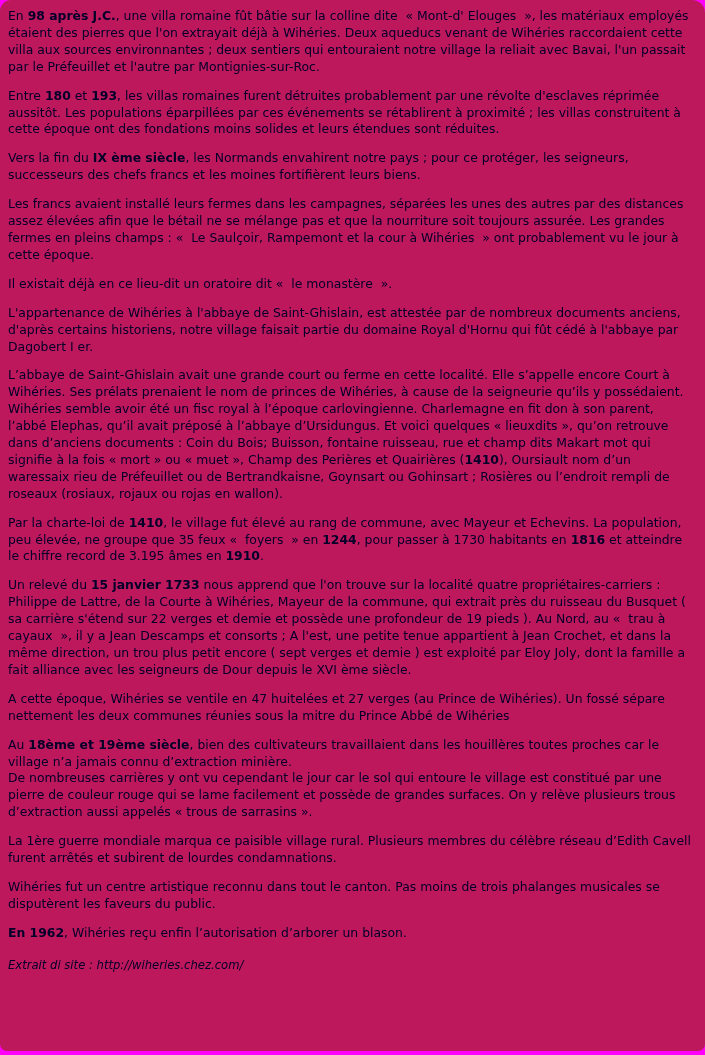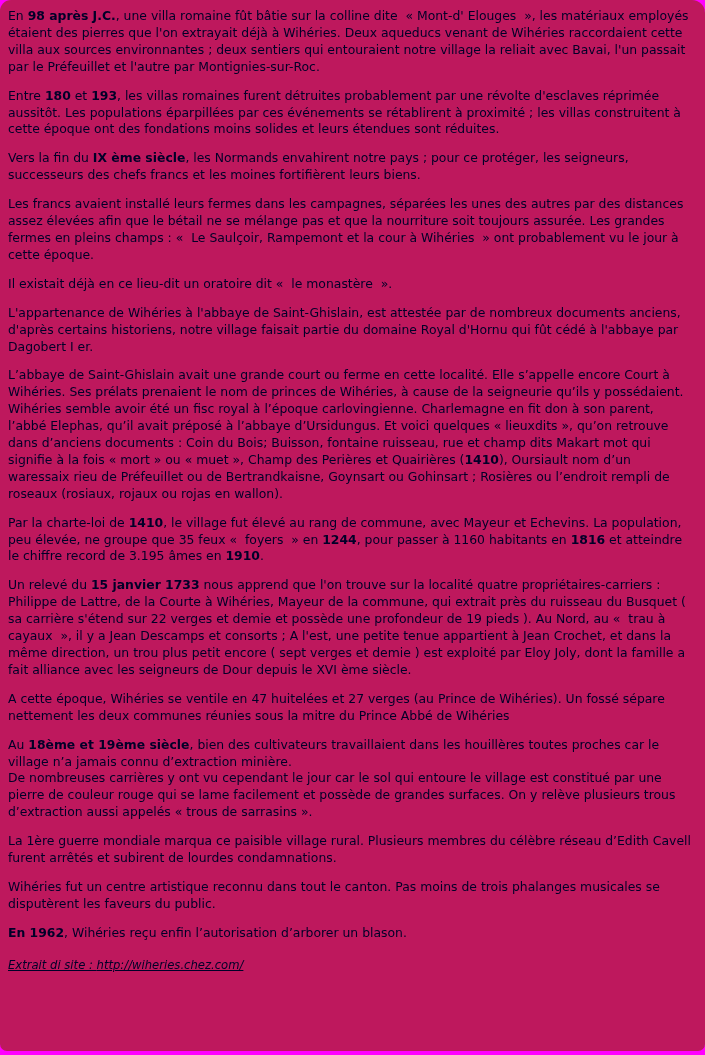--- a/index.html
+++ b/index.html
@@ -32,36 +32,35 @@
   }
   .para b {
     font-weight: bold;
   }
   .footer-note {
     margin-top: 15px;
     font-style: italic;
     font-size: 11.6px;
     line-height: 16px;
     white-space: pre-wrap;
-    text-decoration: underline;
   }
 </style>
 </head>
 <body style="background: rgb(255, 0, 255);">
 
 <div class="panel" style="background: #be185d; color: rgb(0, 0, 40);">
   <div>
       <p class="para"><span>En </span><b>98 après J.C.</b><span>, une villa romaine fût bâtie sur la colline dite  « Mont-d' Elouges  », les matériaux employés étaient des pierres que l'on extrayait déjà à Wihéries. Deux aqueducs venant de Wihéries raccordaient cette villa aux sources environnantes ; deux sentiers qui entouraient notre village la reliait avec Bavai, l'un passait par le Préfeuillet et l'autre par Montignies-sur-Roc.</span></p>
       <p class="para"><span>Entre </span><b>180</b><span> et </span><b>193</b><span>, les villas romaines furent détruites probablement par une révolte d'esclaves réprimée aussitôt. Les populations éparpillées par ces événements se rétablirent à proximité ; les villas construitent à cette époque ont des fondations moins solides et leurs étendues sont réduites.</span></p>
       <p class="para"><span>Vers la fin du </span><b>IX ème siècle</b><span>, les Normands envahirent notre pays ; pour ce protéger, les seigneurs, successeurs des chefs francs et les moines fortifièrent leurs biens.</span></p>
       <p class="para"><span>Les francs avaient installé leurs fermes dans les campagnes, séparées les unes des autres par des distances assez élevées afin que le bétail ne se mélange pas et que la nourriture soit toujours assurée. Les grandes fermes en pleins champs : «  Le Saulçoir, Rampemont et la cour à Wihéries  » ont probablement vu le jour à cette époque.</span></p>
       <p class="para"><span>Il existait déjà en ce lieu-dit un oratoire dit «  le monastère  ».</span></p>
       <p class="para"><span>L'appartenance de Wihéries à l'abbaye de Saint-Ghislain, est attestée par de nombreux documents anciens, d'après certains historiens, notre village faisait partie du domaine Royal d'Hornu qui fût cédé à l'abbaye par Dagobert I er.</span></p>
       <p class="para"><span>L’abbaye de Saint-Ghislain avait une grande court ou ferme en cette localité. Elle s’appelle encore Court à Wihéries. Ses prélats prenaient le nom de princes de Wihéries, à cause de la seigneurie qu’ils y possédaient. Wihéries semble avoir été un fisc royal à l’époque carlovingienne. Charlemagne en fit don à son parent, l’abbé Elephas, qu’il avait préposé à l’abbaye d’Ursidungus. Et voici quelques « lieuxdits », qu’on retrouve dans d’anciens documents : Coin du Bois; Buisson, fontaine ruisseau, rue et champ dits Makart mot qui signifie à la fois « mort » ou « muet », Champ des Perières et Quairières (</span><b>1410</b><span>), Oursiault nom d’un waressaix rieu de Préfeuillet ou de Bertrandkaisne, Goynsart ou Gohinsart ; Rosières ou l’endroit rempli de roseaux (rosiaux, rojaux ou rojas en wallon).</span></p>
-      <p class="para"><span>Par la charte-loi de </span><b>1410</b><span>, le village fut élevé au rang de commune, avec Mayeur et Echevins. La population, peu élevée, ne groupe que 35 feux «  foyers  » en </span><b>1244</b><span>, pour passer à 1160 habitants en </span><b>1816</b><span> et atteindre le chiffre record de 3.195 âmes en </span><b>1910</b><span>.</span></p>
+      <p class="para"><span>Par la charte-loi de </span><b>1410</b><span>, le village fut élevé au rang de commune, avec Mayeur et Echevins. La population, peu élevée, ne groupe que 35 feux «  foyers  » en </span><b>1244</b><span>, pour passer à 1730 habitants en </span><b>1816</b><span> et atteindre le chiffre record de 3.195 âmes en </span><b>1910</b><span>.</span></p>
       <p class="para"><span>Un relevé du </span><b>15 janvier 1733</b><span> nous apprend que l'on trouve sur la localité quatre propriétaires-carriers : Philippe de Lattre, de la Courte à Wihéries, Mayeur de la commune, qui extrait près du ruisseau du Busquet ( sa carrière s'étend sur 22 verges et demie et possède une profondeur de 19 pieds ). Au Nord, au «  trau à cayaux  », il y a Jean Descamps et consorts ; A l'est, une petite tenue appartient à Jean Crochet, et dans la même direction, un trou plus petit encore ( sept verges et demie ) est exploité par Eloy Joly, dont la famille a fait alliance avec les seigneurs de Dour depuis le XVI ème siècle.</span></p>
       <p class="para"><span>A cette époque, Wihéries se ventile en 47 huitelées et 27 verges (au Prince de Wihéries). Un fossé sépare nettement les deux communes réunies sous la mitre du Prince Abbé de Wihéries</span></p>
       <p class="para"><span>Au </span><b>18ème et 19ème siècle</b><span>, bien des cultivateurs travaillaient dans les houillères toutes proches car le village n’a jamais connu d’extraction minière.
 De nombreuses carrières y ont vu cependant le jour car le sol qui entoure le village est constitué par une pierre de couleur rouge qui se lame facilement et possède de grandes surfaces. On y relève plusieurs trous d’extraction aussi appelés « trous de sarrasins ».</span></p>
       <p class="para"><span>La 1ère guerre mondiale marqua ce paisible village rural. Plusieurs membres du célèbre réseau d’Edith Cavell furent arrêtés et subirent de lourdes condamnations.</span></p>
       <p class="para"><span>Wihéries fut un centre artistique reconnu dans tout le canton. Pas moins de trois phalanges musicales se disputèrent les faveurs du public.</span></p>
       <p class="para"><b>En 1962</b><span>, Wihéries reçu enfin l’autorisation d’arborer un blason.</span></p>
     </div>
   <p class="footer-note"><span>Extrait di site : </span><span>http://wiheries.chez.com/</span></p>
 </div>

